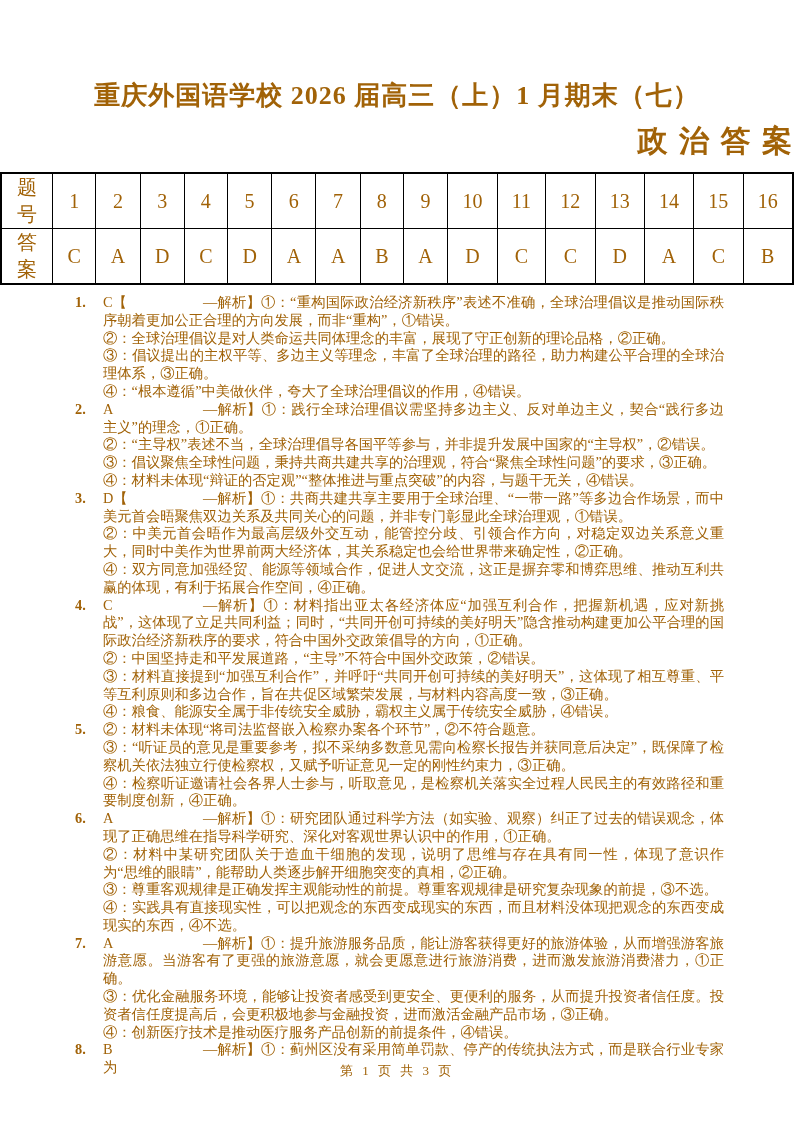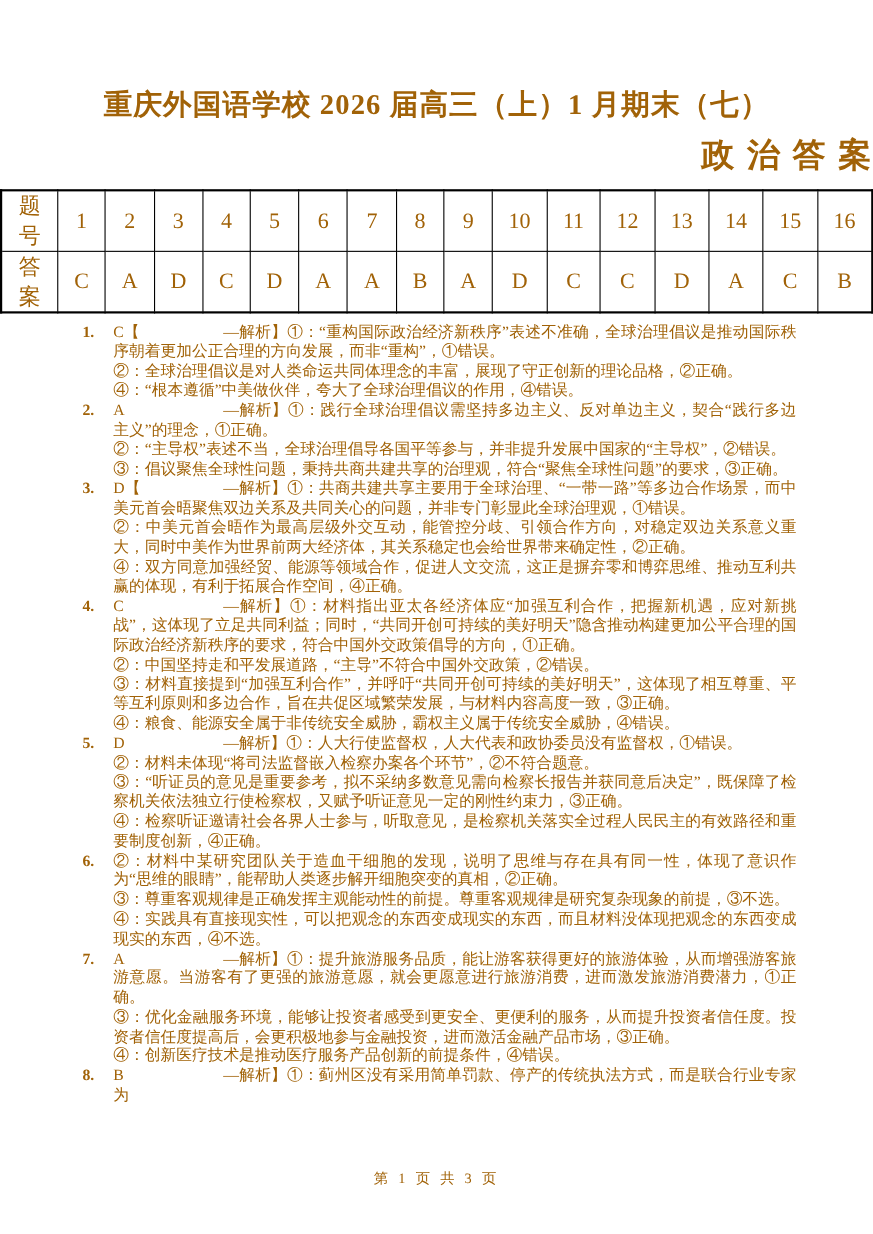--- a/index.html
+++ b/index.html
@@ -90,55 +90,57 @@
         <div class="acell">B</div>
       </div>
   </div>
 
   <div class="content">
 
     <div class="item">
       <span class="inum">1.</span>
       <div class="p"><span class="ans">C【</span><span>—解析】</span><span>①：“重构国际政治经济新秩序”表述不准确，全球治理倡议是推动国际秩序朝着更加公正合理的方向发展，而非“重构”，①错误。</span></div>
       <div class="p">②：全球治理倡议是对人类命运共同体理念的丰富，展现了守正创新的理论品格，②正确。</div>
+      <div class="p">③：倡议提出的主权平等、多边主义等理念，丰富了全球治理的路径，助力构建公平合理的全球治理体系，③正确。</div>
       <div class="p">④：“根本遵循”中美做伙伴，夸大了全球治理倡议的作用，④错误。</div>
     </div>
 
     <div class="item">
       <span class="inum">2.</span>
       <div class="p"><span class="ans">A</span><span>—解析】</span><span>①：践行全球治理倡议需坚持多边主义、反对单边主义，契合“践行多边主义”的理念，①正确。</span></div>
       <div class="p">②：“主导权”表述不当，全球治理倡导各国平等参与，并非提升发展中国家的“主导权”，②错误。</div>
       <div class="p">③：倡议聚焦全球性问题，秉持共商共建共享的治理观，符合“聚焦全球性问题”的要求，③正确。</div>
+      <div class="p">④：材料未体现“辩证的否定观”“整体推进与重点突破”的内容，与题干无关，④错误。</div>
     </div>
 
     <div class="item">
       <span class="inum">3.</span>
       <div class="p"><span class="ans">D【</span><span>—解析】</span><span>①：共商共建共享主要用于全球治理、“一带一路”等多边合作场景，而中美元首会晤聚焦双边关系及共同关心的问题，并非专门彰显此全球治理观，①错误。</span></div>
       <div class="p">②：中美元首会晤作为最高层级外交互动，能管控分歧、引领合作方向，对稳定双边关系意义重大，同时中美作为世界前两大经济体，其关系稳定也会给世界带来确定性，②正确。</div>
       <div class="p">④：双方同意加强经贸、能源等领域合作，促进人文交流，这正是摒弃零和博弈思维、推动互利共赢的体现，有利于拓展合作空间，④正确。</div>
     </div>
 
     <div class="item">
       <span class="inum">4.</span>
       <div class="p"><span class="ans">C</span><span>—解析】</span><span>①：材料指出亚太各经济体应“加强互利合作，把握新机遇，应对新挑战”，这体现了立足共同利益；同时，“共同开创可持续的美好明天”隐含推动构建更加公平合理的国际政治经济新秩序的要求，符合中国外交政策倡导的方向，①正确。</span></div>
       <div class="p">②：中国坚持走和平发展道路，“主导”不符合中国外交政策，②错误。</div>
       <div class="p">③：材料直接提到“加强互利合作”，并呼吁“共同开创可持续的美好明天”，这体现了相互尊重、平等互利原则和多边合作，旨在共促区域繁荣发展，与材料内容高度一致，③正确。</div>
       <div class="p">④：粮食、能源安全属于非传统安全威胁，霸权主义属于传统安全威胁，④错误。</div>
     </div>
 
     <div class="item">
       <span class="inum">5.</span>
-      <div class="p"><span class="ans">D</span><span>—解析】</span><span>①：人大行使监督权，人大代表和政协委员没有监督权，①错误。</span></div>
       <div class="p">②：材料未体现“将司法监督嵌入检察办案各个环节”，②不符合题意。</div>
       <div class="p">③：“听证员的意见是重要参考，拟不采纳多数意见需向检察长报告并获同意后决定”，既保障了检察机关依法独立行使检察权，又赋予听证意见一定的刚性约束力，③正确。</div>
       <div class="p">④：检察听证邀请社会各界人士参与，听取意见，是检察机关落实全过程人民民主的有效路径和重要制度创新，④正确。</div>
     </div>
 
     <div class="item">
       <span class="inum">6.</span>
+      <div class="p"><span class="ans">A</span><span>—解析】</span><span>①：研究团队通过科学方法（如实验、观察）纠正了过去的错误观念，体现了正确思维在指导科学研究、深化对客观世界认识中的作用，①正确。</span></div>
       <div class="p">②：材料中某研究团队关于造血干细胞的发现，说明了思维与存在具有同一性，体现了意识作为“思维的眼睛”，能帮助人类逐步解开细胞突变的真相，②正确。</div>
       <div class="p">③：尊重客观规律是正确发挥主观能动性的前提。尊重客观规律是研究复杂现象的前提，③不选。</div>
       <div class="p">④：实践具有直接现实性，可以把观念的东西变成现实的东西，而且材料没体现把观念的东西变成现实的东西，④不选。</div>
     </div>
 
     <div class="item">
       <span class="inum">7.</span>
       <div class="p"><span class="ans">A</span><span>—解析】</span><span>①：提升旅游服务品质，能让游客获得更好的旅游体验，从而增强游客旅游意愿。当游客有了更强的旅游意愿，就会更愿意进行旅游消费，进而激发旅游消费潜力，①正确。</span></div>
       <div class="p">③：优化金融服务环境，能够让投资者感受到更安全、更便利的服务，从而提升投资者信任度。投资者信任度提高后，会更积极地参与金融投资，进而激活金融产品市场，③正确。</div>
       <div class="p">④：创新医疗技术是推动医疗服务产品创新的前提条件，④错误。</div>

